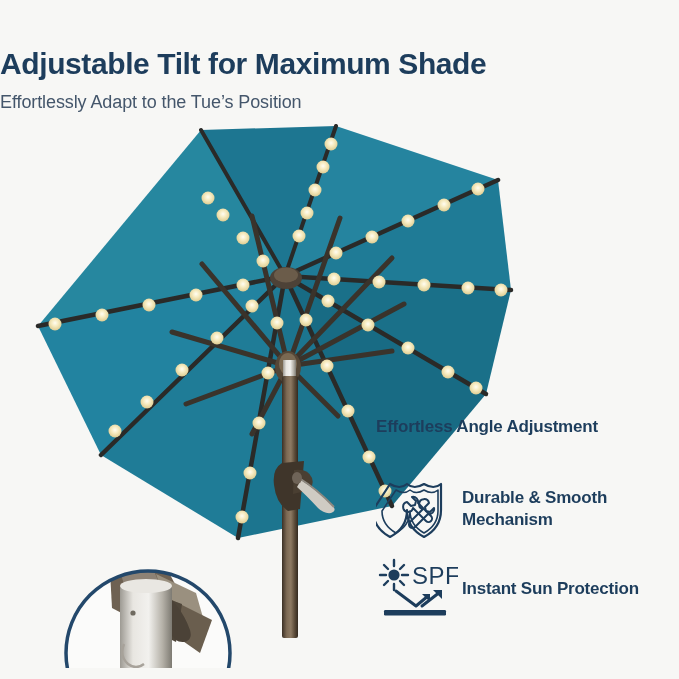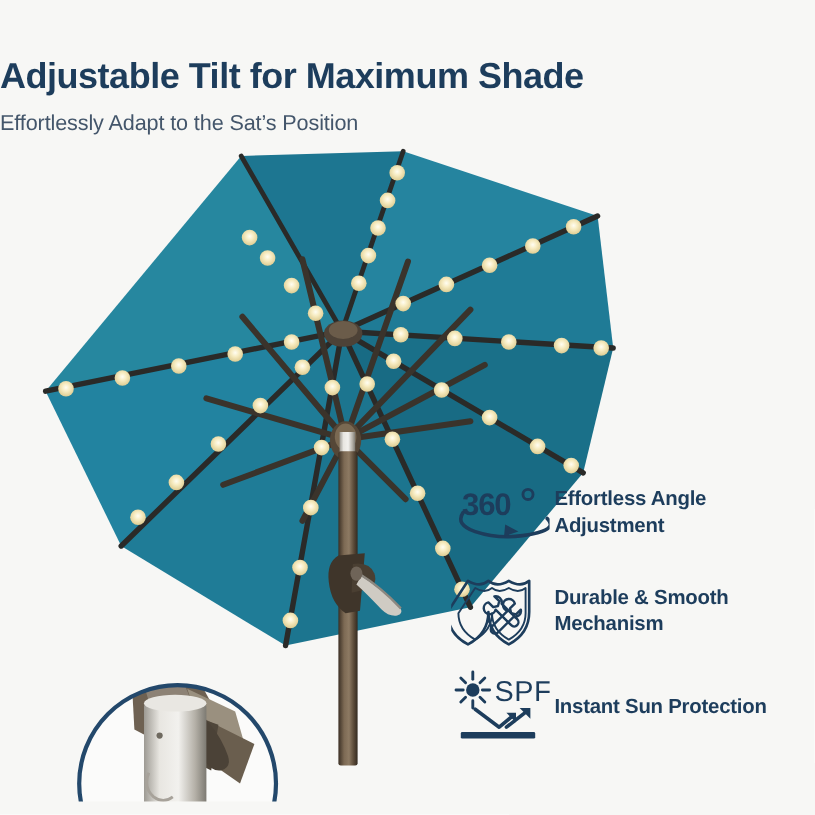--- a/index.html
+++ b/index.html
@@ -80,21 +80,21 @@
   #feature-row-1 { margin-bottom: 20px; }
   #feature-row-2 { margin-bottom: 22px; }
 </style>
 </head>
 <body>
 
 <div id="page">
 
   <div id="header-block">
     <h1 id="page-title">Adjustable Tilt for Maximum Shade</h1>
-    <p id="page-subtitle">Effortlessly Adapt to the Sat’s Position</p>
+    <p id="page-subtitle">Effortlessly Adapt to the Tue’s Position</p>
   </div>
 
   <div id="hero">
     <svg width="679" height="560" viewBox="0 0 679 560" xmlns="http://www.w3.org/2000/svg">
       <defs>
         <linearGradient id="polegrad" x1="0" y1="0" x2="1" y2="0">
           <stop offset="0%" stop-color="#3b3025"></stop>
           <stop offset="30%" stop-color="#7d6a54"></stop>
           <stop offset="55%" stop-color="#8d7a63"></stop>
           <stop offset="80%" stop-color="#5a4a38"></stop>
@@ -262,28 +262,20 @@
           <rect x="159" y="598" width="12" height="60" fill="#3c3124"></rect>
         </g>
         <circle cx="148" cy="545" r="82" fill="none" stroke="#23486b" stroke-width="3.5"></circle>
       </g>
     </svg>
   </div>
 
   <div id="feature-list">
 
     <div class="feature-row" id="feature-row-1">
-      <div class="feature-icon">
-        <svg width="82" height="52" viewBox="0 0 82 52" xmlns="http://www.w3.org/2000/svg">
-          <path d="M10 26 q-7 10 10 16 q24 8 52 1 q16 -4 8 -12" stroke="#1d3d5c" stroke-width="3" fill="none" stroke-linecap="round"></path>
-          <path d="M44 46 l12 -4 l-11 -6 z" fill="#1d3d5c"></path>
-          <text x="9" y="28" font-family="Liberation Sans, sans-serif" font-size="26" font-weight="bold" fill="#1d3d5c" letter-spacing="-1">360</text>
-          <circle cx="64" cy="11" r="4.2" stroke="#1d3d5c" stroke-width="2.4" fill="none"></circle>
-        </svg>
-      </div>
       <div class="feature-label">Effortless Angle Adjustment</div>
     </div>
 
     <div class="feature-row" id="feature-row-3">
       <div class="feature-icon">
         <svg width="82" height="62" viewBox="0 0 82 62" xmlns="http://www.w3.org/2000/svg">
           <path d="M14 6 q10 6 17 0 q7 6 17 0 q10 6 17 0 l0 26 q0 18 -17 27 q-17 -9 -17 -27 q0 18 -17 27 q-17 -9 -17 -27 z" fill="none" stroke="#1d3d5c" stroke-width="2.2" stroke-linejoin="round"></path>
           <path d="M20 12 q8 5 14 0 q6 5 14 0 q8 5 14 0 l0 21 q0 14 -14 22 q-14 -8 -14 -22 q0 14 -14 22 q-14 -8 -14 -22 z" fill="none" stroke="#1d3d5c" stroke-width="1.6" stroke-linejoin="round"></path>
           <g stroke="#1d3d5c" stroke-width="2" fill="none" stroke-linejoin="round">
             <path d="M31 24 a5 5 0 1 0 6 6 l13 13 a3.4 3.4 0 0 0 5 -5 l-13 -13 a5 5 0 0 0 -6 -6 l4 4 l-1 4 l-4 1 z"></path>

